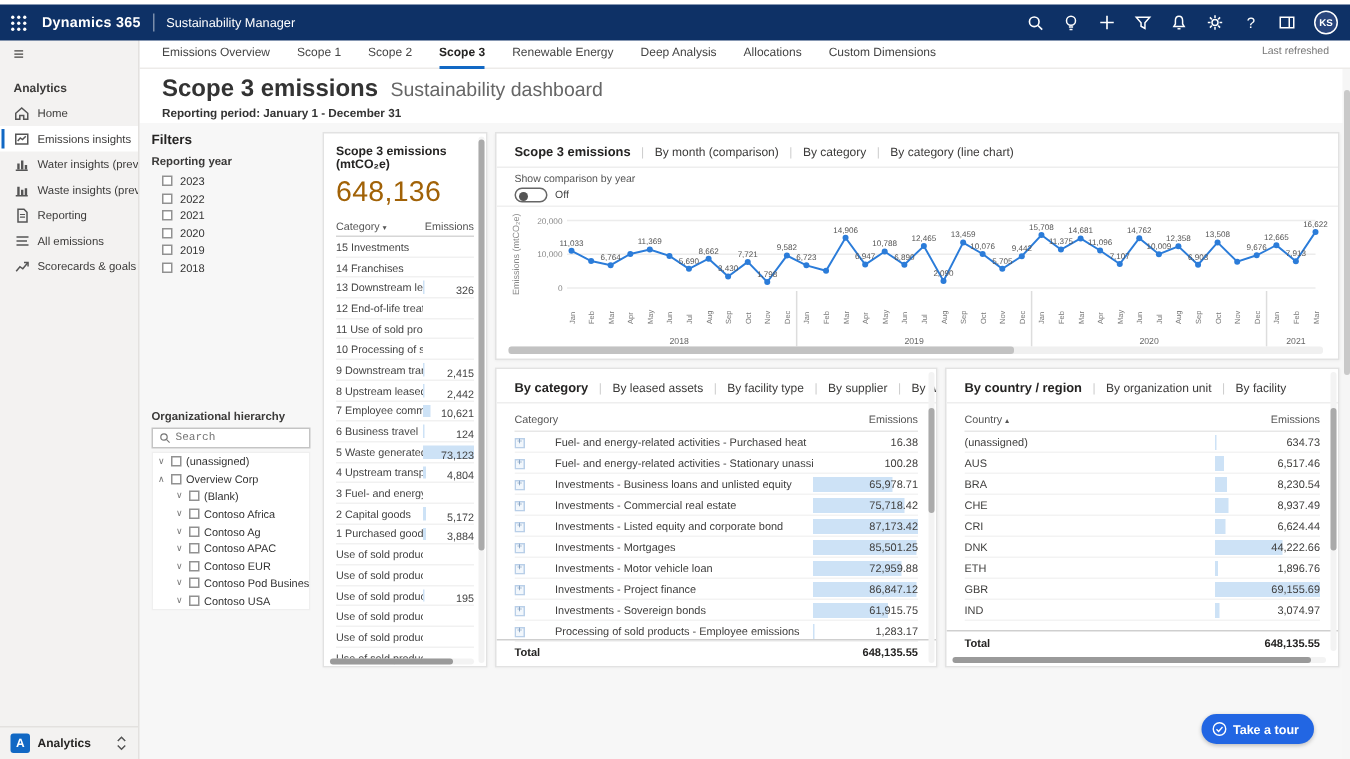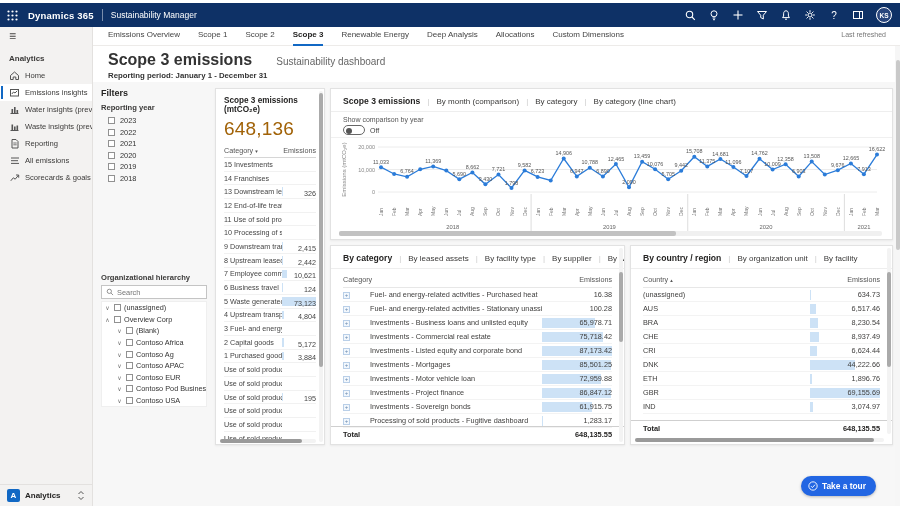--- a/index.html
+++ b/index.html
@@ -33,35 +33,35 @@
 
   
   .main{position:absolute;left:93px;top:24px;right:0;bottom:0;background:#fff}
   .tabbar{position:absolute;left:0;top:0;right:0;height:22px;border-bottom:1px solid #edebe9;display:flex;align-items:center;padding-left:15px;background:#fff}
   .mtab{font-size:8px;color:#444;margin-right:18px;height:22px;display:flex;align-items:center;cursor:pointer;position:relative;white-space:nowrap}
   .mtab.active{font-weight:bold;color:#252423}
   .mtab.active::after{content:"";position:absolute;left:0;right:0;bottom:0;height:2px;background:var(--accent,#1168c4)}
   .last-refreshed{margin-left:auto;margin-right:14px;font-size:7px;color:#777}
   .page-head{position:absolute;left:0;top:22px;right:0;height:36px;padding:5px 0 0 15px;background:#fff}
   .page-title{font-size:16px;font-weight:bold;color:#333;display:inline}
-  .page-sub{font-size:10px;color:#666;margin-left:22px}
+  .page-sub{font-size:13px;color:#666;margin-left:6px}
   .page-period{font-size:7.8px;font-weight:bold;color:#333;margin-top:2px}
 
   .dashboard{position:absolute;left:0;top:58px;right:0;bottom:0;background:#f7f7f7;overflow:hidden}
   .card{position:absolute;background:#fff;border:1px solid #e2e2e2;box-shadow:0 .5px 2px rgba(0,0,0,.06)}
 
   
   .filters{position:absolute;left:8px;top:6px;width:106px;bottom:4px}
   .filters-title{font-size:9px;font-weight:bold;color:#252423;margin-bottom:5px}
   .fil-sub{font-size:7.6px;font-weight:bold;color:#3b3a39;margin-bottom:3px}
   .year-row{display:flex;align-items:center;gap:5px;height:11.5px;padding-left:7px;color:#333;font-size:7.4px;cursor:pointer}
   .cb{width:7px;height:7px;border:1px solid #919191;background:#fff;flex:0 0 auto}
   .org-block{position:absolute;left:0;top:185px;right:0}
   .search-box{display:flex;align-items:center;gap:3px;height:14px;border:1px solid #c4c4c4;background:#fff;padding:0 4px;margin:3px 0 2px}
-  .search-box input{border:0;outline:0;width:70px;font-size:7.4px;font-family:Liberation Sans, sans-serif;color:#333;background:transparent}
+  .search-box input{border:0;outline:0;width:70px;font-size:7.4px;font-family:Liberation Mono, monospace;color:#333;background:transparent}
   .tree{background:#fff;border:1px solid #efefef}
   .tree-row{display:flex;align-items:center;gap:3px;height:11.6px;font-size:7.3px;color:#333;cursor:pointer;white-space:nowrap;overflow:hidden}
   .chev{font-size:6px;color:#777;width:7px;text-align:center;flex:0 0 auto}
 
   
   .summary-card{left:122px;top:6px;width:110px;height:357px;overflow:hidden}
   .sum-title{font-size:8.2px;font-weight:bold;color:#252423;padding:7px 8px 2px}
   .sum-big{font-size:19px;color:#a16207;padding:2px 8px 6px;letter-spacing:.2px}
   .sum-table{padding:0 8px}
   .t-head{display:flex;border-bottom:1px solid #d6d6d6;padding-bottom:2px;color:#555;font-size:7.2px}
@@ -810,21 +810,21 @@
                   <span>Investments - Sovereign bonds</span>
                 </span>
                 <span class="c2">
                   <span class="dbar" style="width: 71%;"></span>
                   <span class="val">61,915.75</span>
                 </span>
               </div>
               <div class="trow">
                 <span class="c1">
                   <span class="plus">+</span>
-                  <span>Processing of sold products - Fugitive dashboard</span>
+                  <span>Processing of sold products - Employee emissions</span>
                 </span>
                 <span class="c2">
                   <span class="dbar" style="width: 1%;"></span>
                   <span class="val">1,283.17</span>
                 </span>
               </div>
             </div>
         </div>
         <div class="total-row" style="bottom:2px">
           <span class="c1">Total</span>

